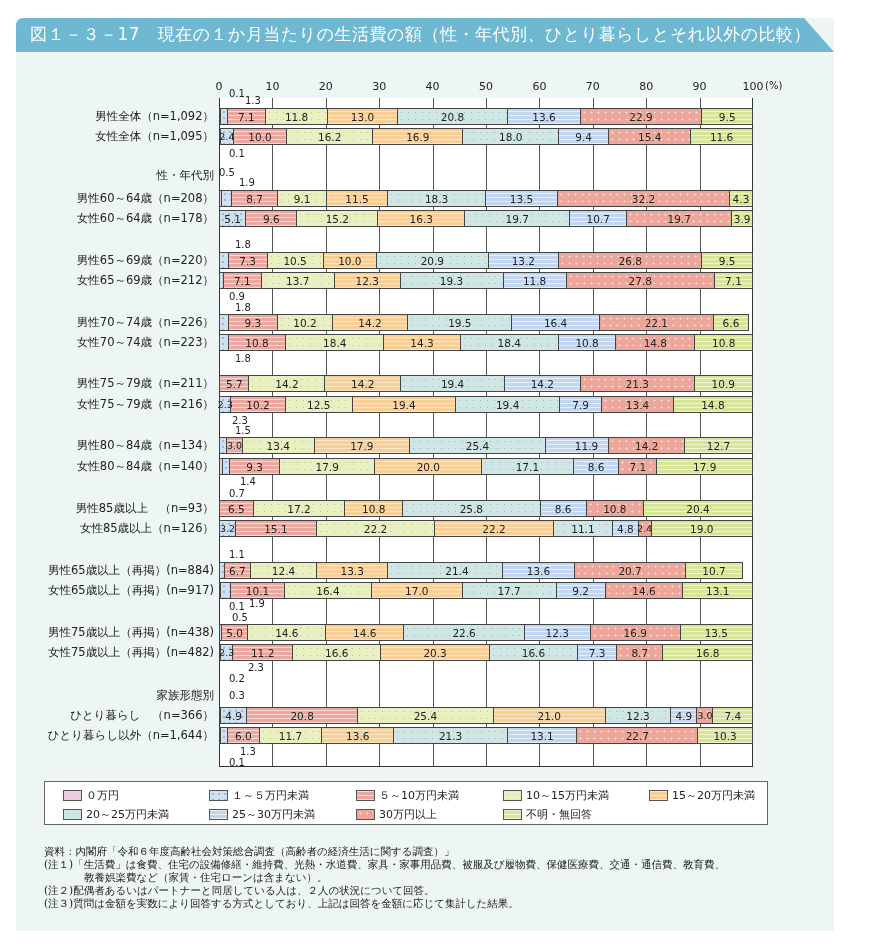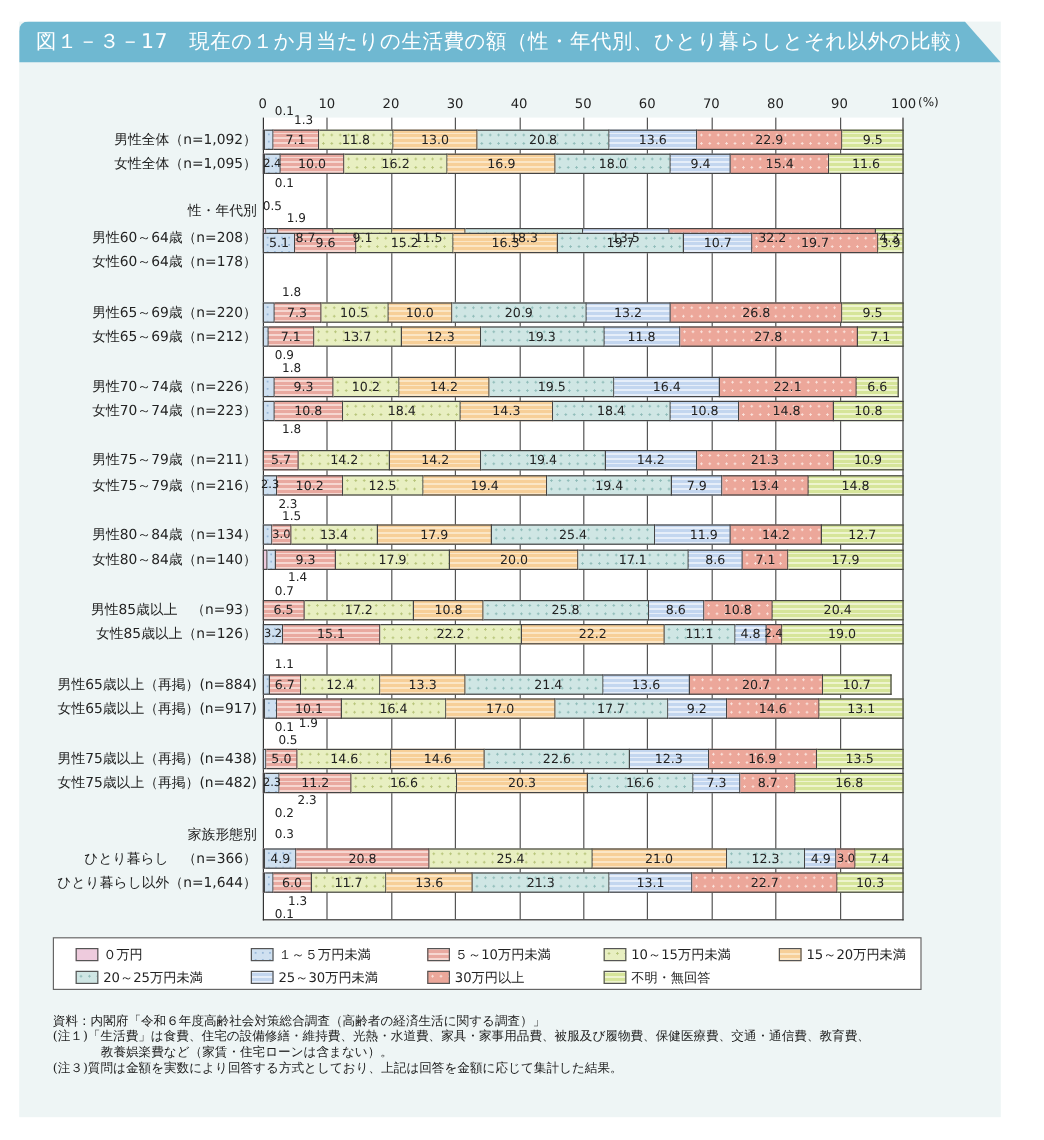--- a/index.html
+++ b/index.html
@@ -162,21 +162,21 @@
         <span>13.5</span>
       </div>
       <div class="seg p7" style="width: 171.948px;">
         <span>32.2</span>
       </div>
       <div class="seg p8" style="width: 22.962px; text-align: center;">
         <span>4.3</span>
       </div>
     </div>
     <div class="row-label" style="top: 211px;">女性60～64歳（n=178）</div>
-    <div class="bar" style="top: 194px;">
+    <div class="bar" style="top: 210px;">
       <div class="seg p1" style="width: 27.1796px;">
         <span>5.1</span>
       </div>
       <div class="seg p2" style="width: 51.1617px;">
         <span>9.6</span>
       </div>
       <div class="seg p3" style="width: 81.006px;">
         <span>15.2</span>
       </div>
       <div class="seg p4" style="width: 86.8683px;">
@@ -668,14 +668,15 @@
     <div class="legend-item" style="left: 458px; top: 25px;">
       <span class="legend-swatch p8"></span>
       <span>不明・無回答</span>
     </div>
   </div>
 
 <div class="notes">
   <div>資料：内閣府「令和６年度高齢社会対策総合調査（高齢者の経済生活に関する調査）」</div>
   <div>(注１)「生活費」は食費、住宅の設備修繕・維持費、光熱・水道費、家具・家事用品費、被服及び履物費、保健医療費、交通・通信費、教育費、</div>
   <div class="indent">教養娯楽費など（家賃・住宅ローンは含まない）。</div>
+  <div>(注２)配偶者あるいはパートナーと同居している人は、２人の状況について回答。</div>
   <div>(注３)質問は金額を実数により回答する方式としており、上記は回答を金額に応じて集計した結果。</div>
 </div>
 
 </body></html>

